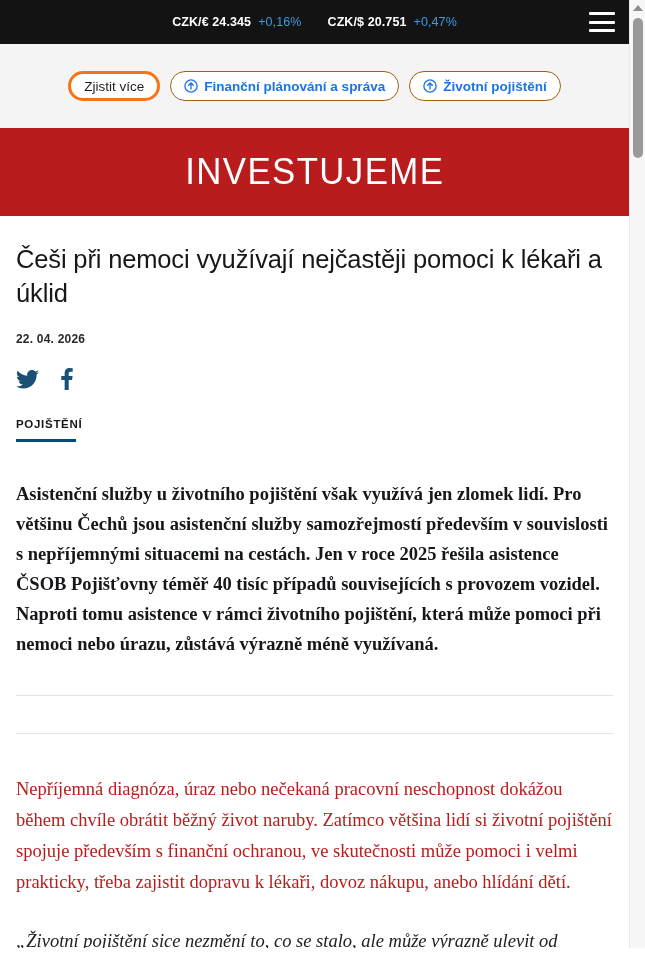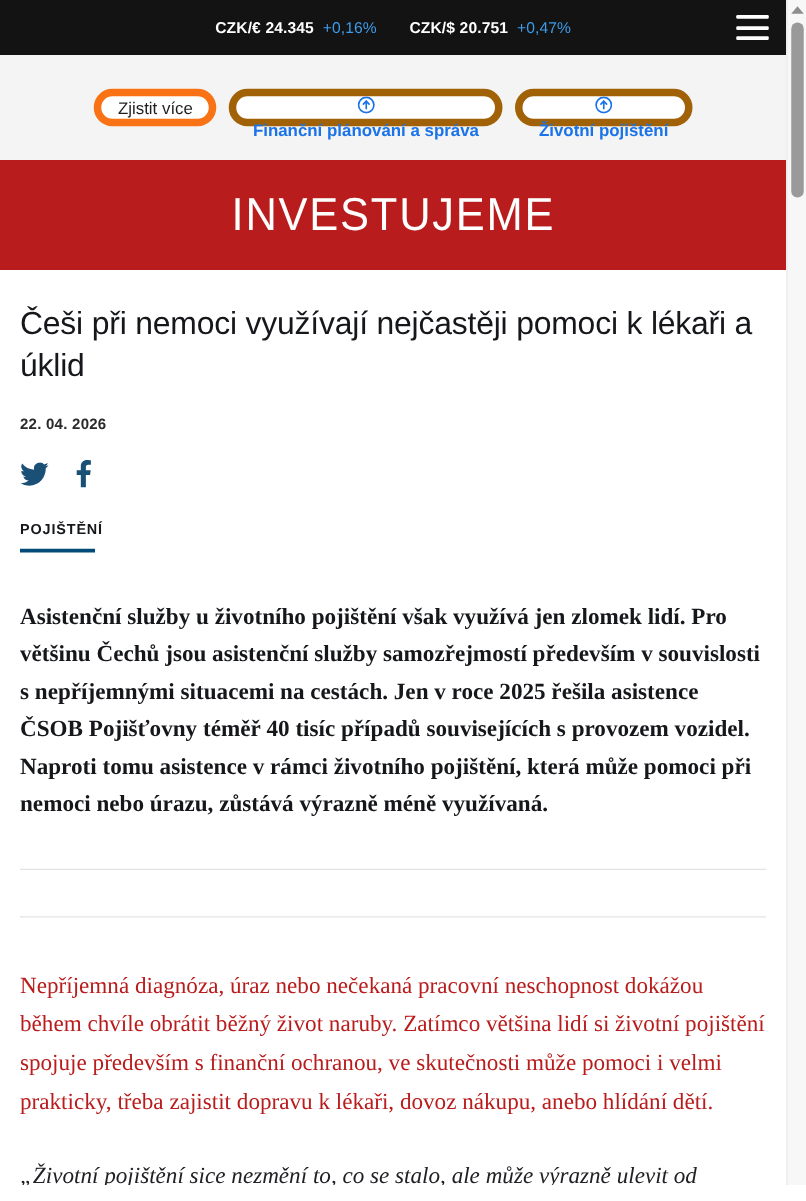--- a/index.html
+++ b/index.html
@@ -77,27 +77,26 @@
     padding: 0 13px;
     border-radius: 15px;
     font-size: 13.5px;
     white-space: nowrap;
     cursor: pointer;
     background: #ffffff;
   }
   .pill.plain {
     color: #1f1f1f;
     font-weight: normal;
-    border: 6px solid #f97316;
+    border: 3px solid #f97316;
   }
   .pill.linked {
     color: #1a73e8;
     font-weight: bold;
-    border: 6px solid #a16207;
-    flex-direction: column;
+    border: 1px solid #a16207;
   }
   .pill .ic { flex: 0 0 auto; display: block; }
 
   
   .brand-banner {
     height: 88px;
     background: #b91c1c;
     display: flex;
     align-items: center;
     justify-content: center;

